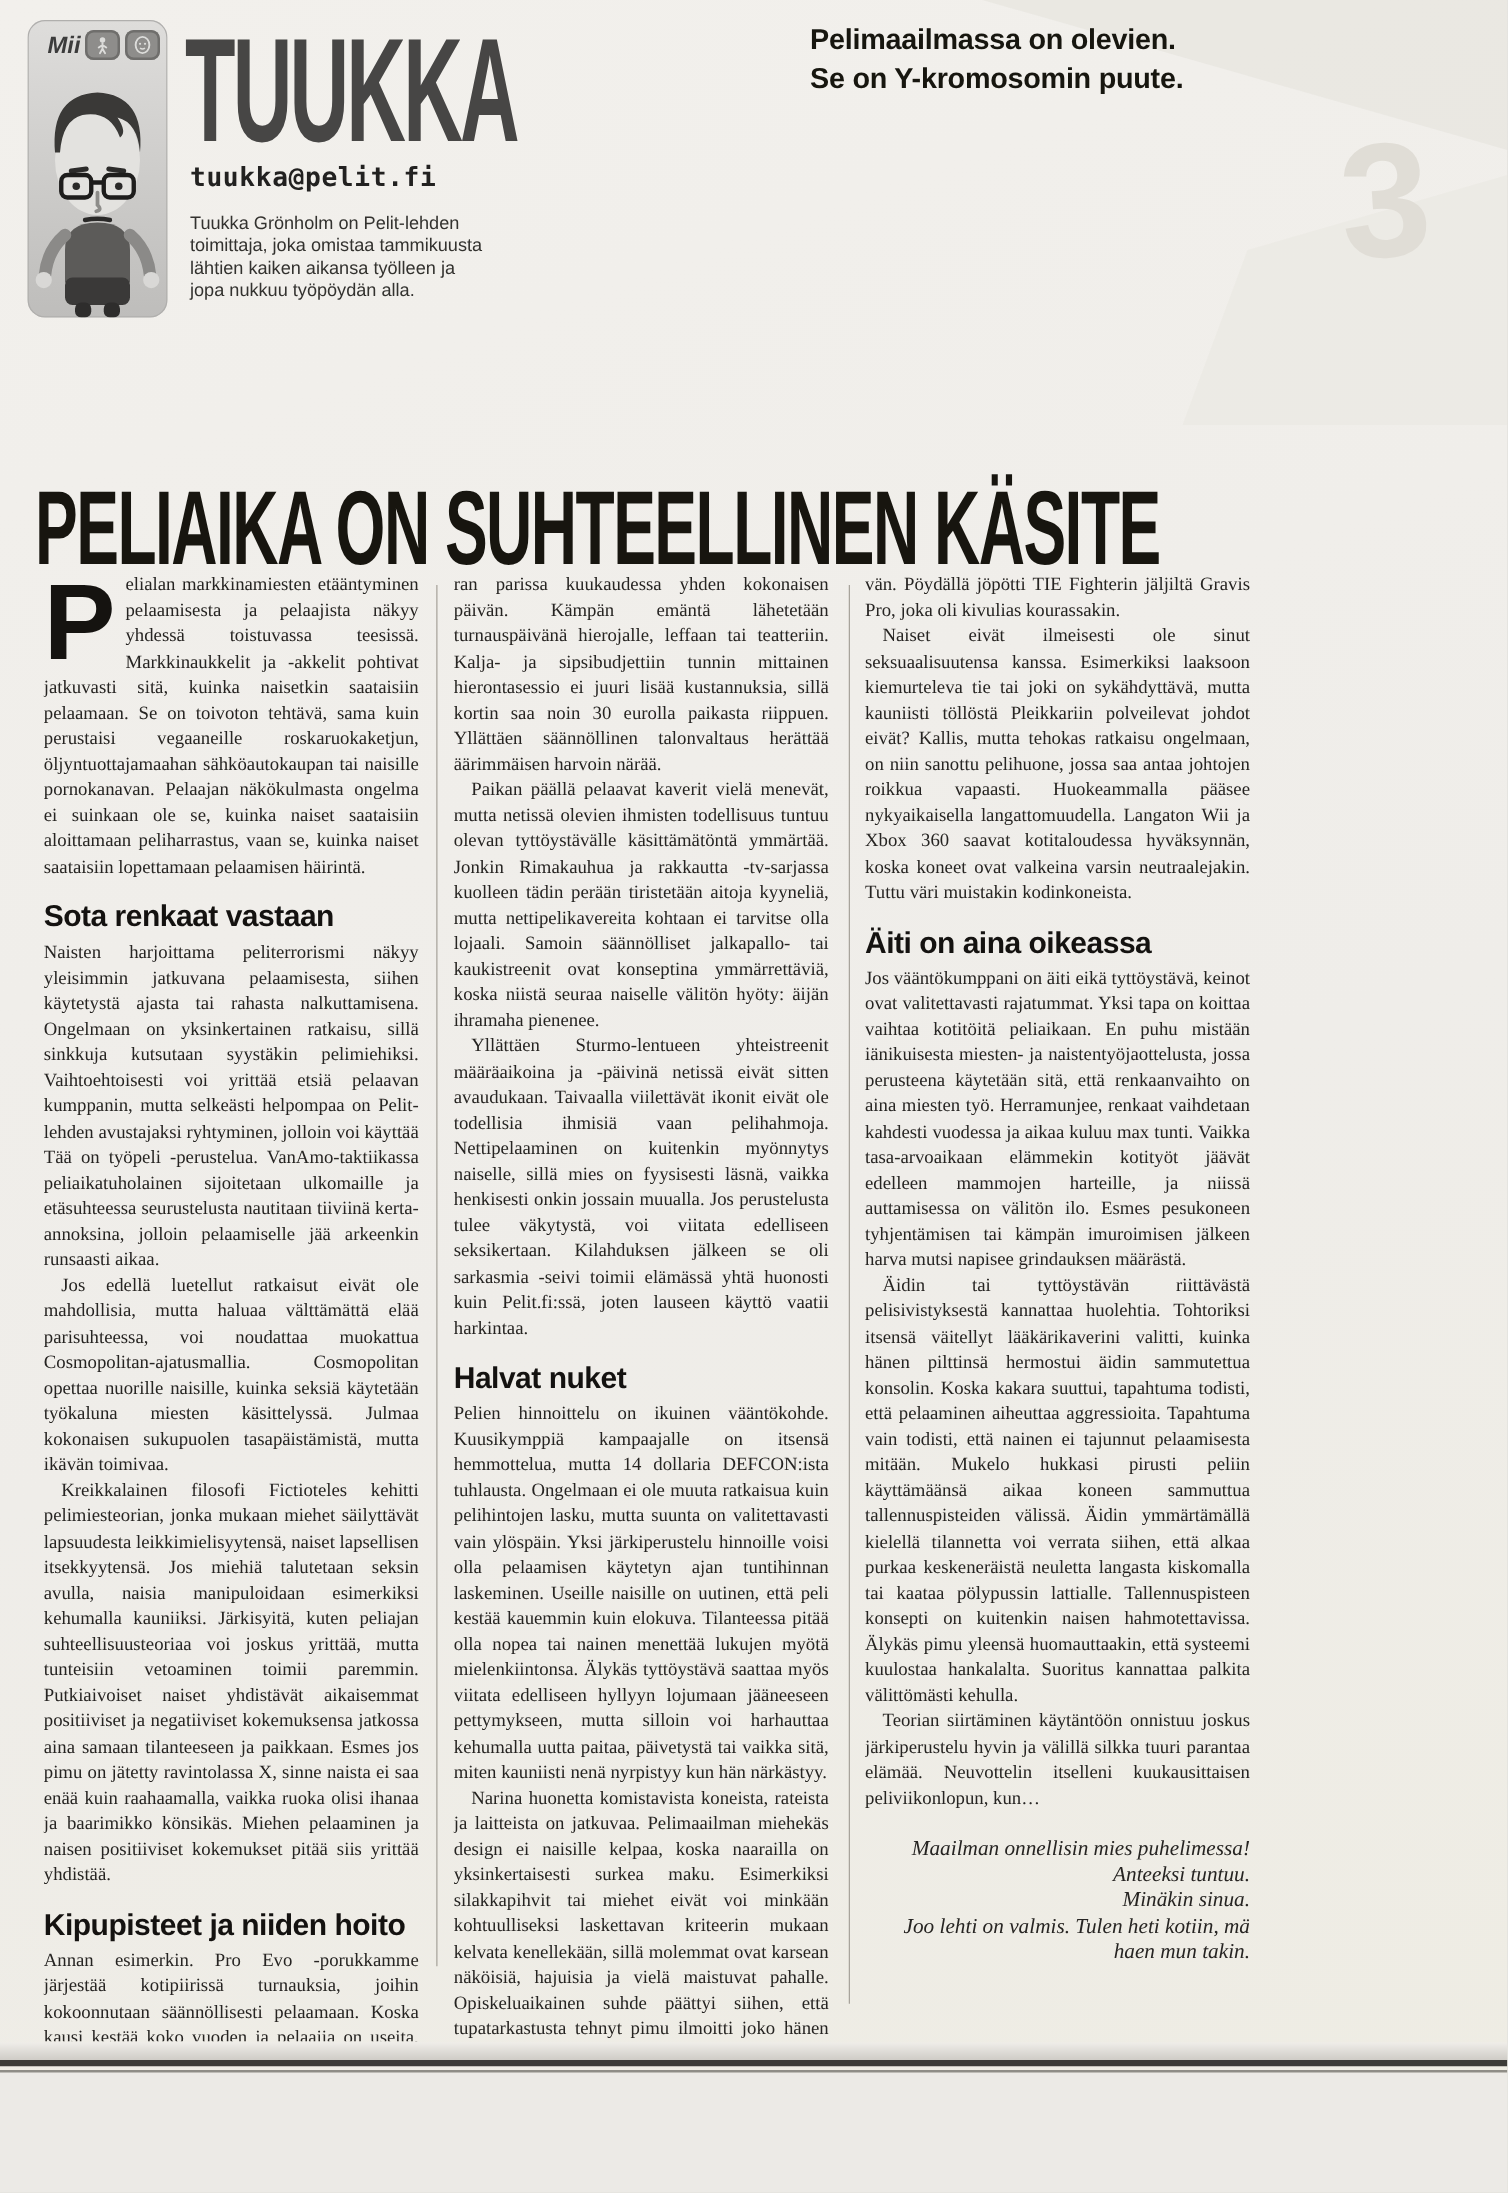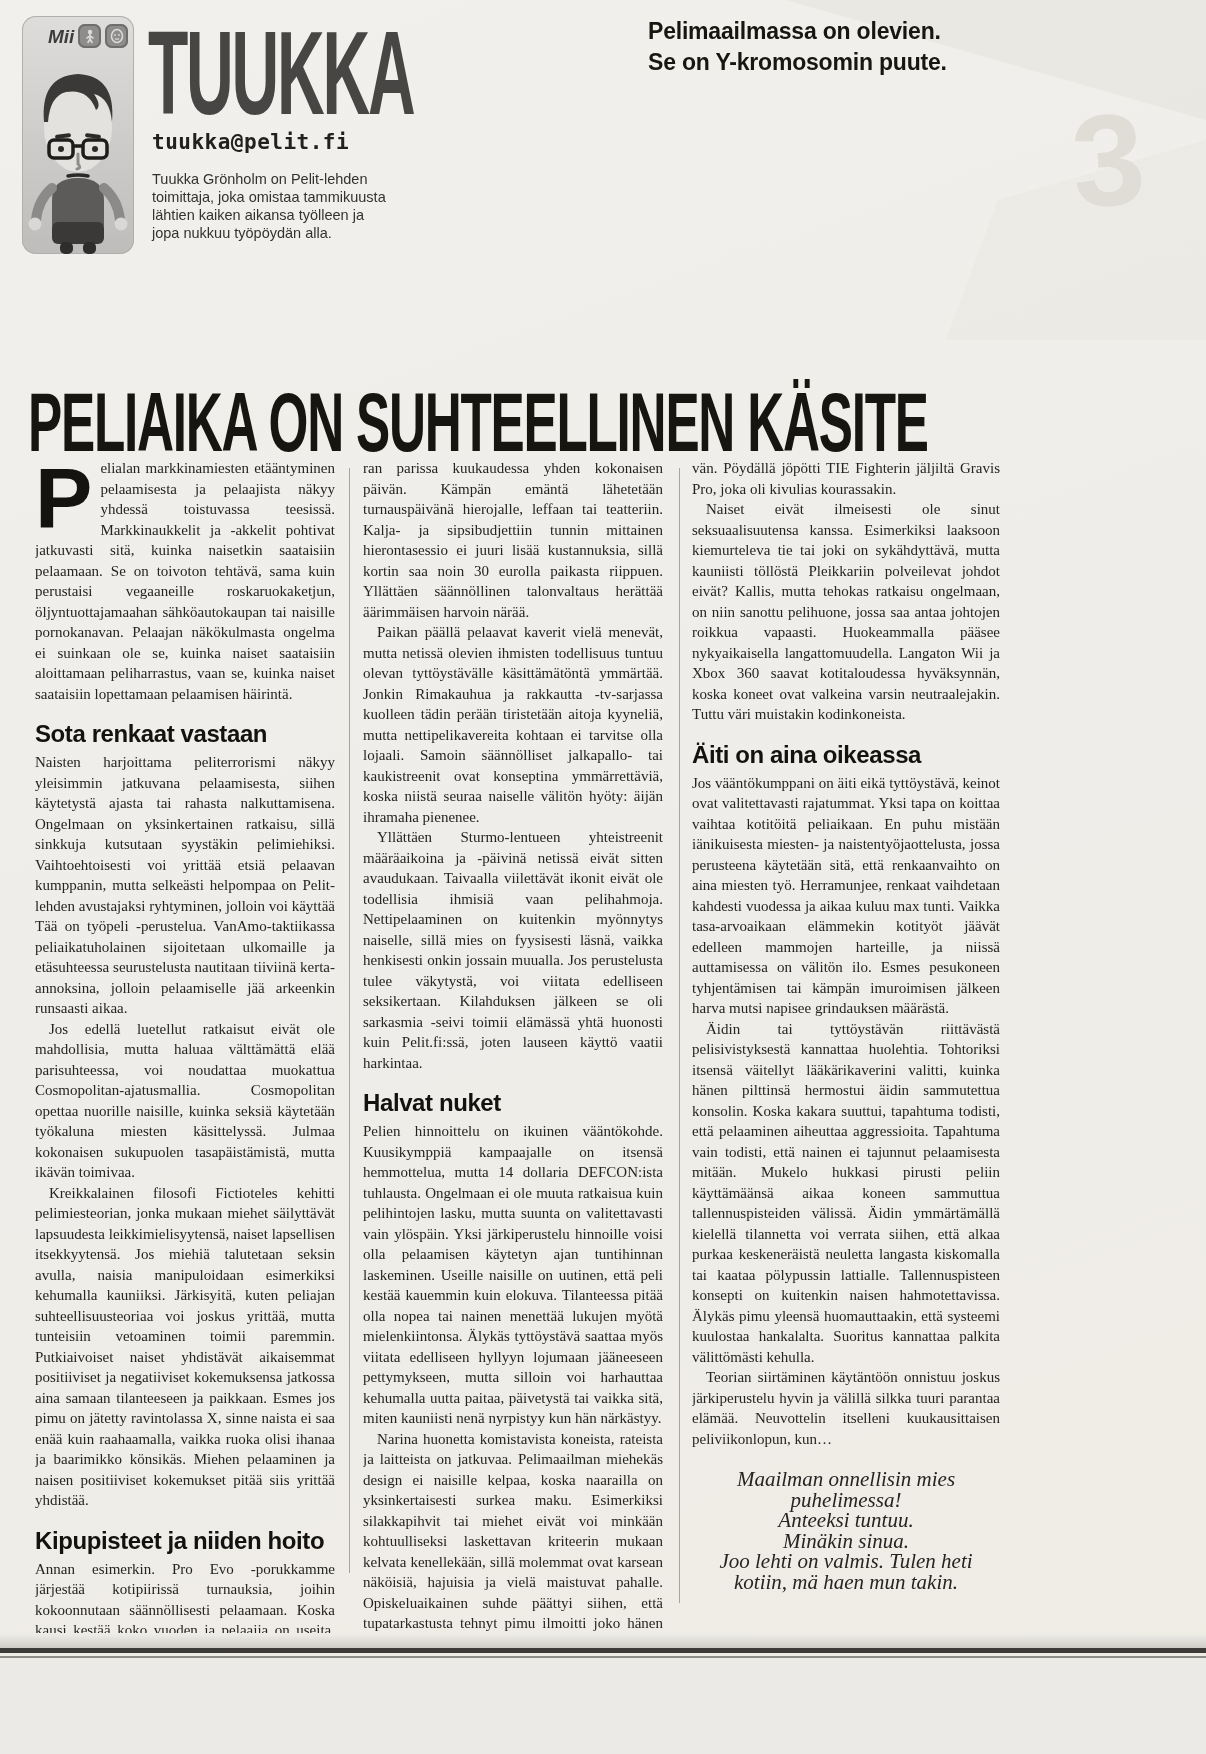--- a/index.html
+++ b/index.html
@@ -14,21 +14,21 @@
   .ghost-wedge { position:absolute; right:0; top:0; width:420px; height:120px;
     background:#e3e1db; clip-path:polygon(100% 0, 0 0, 100% 100%); opacity:.55; }
   .ghost-band { position:absolute; right:0; top:140px; width:260px; height:200px;
     background:#e9e7e1; clip-path:polygon(100% 0, 20% 30%, 0 100%, 100% 100%); opacity:.6; }
   .ghost-numeral { position:absolute; right:62px; top:95px; font:bold 130px/1 "Liberation Sans",sans-serif;
     color:#e0ddd6; transform:rotate(-4deg); }
   
   .mii-card { position:absolute; left:22px; top:16px; width:112px; height:238px;
     border-radius:14px; background:linear-gradient(#dedddb,#bebdbb);
     box-shadow:inset 0 0 0 1px #b0afad; }
-  .mii-top { position:absolute; left:24px; top:6px; right:6px; height:28px; display:flex; align-items:center; gap:4px; }
+  .mii-top { position:absolute; left:14px; top:6px; right:6px; height:28px; display:flex; align-items:center; gap:4px; }
   .mii-logo { font:italic bold 19px/1 "Liberation Sans",sans-serif; color:#3c3c3c; flex:1; padding-left:2px; }
   .mii-btn { width:28px; height:24px; border-radius:7px; background:#8e8d8b;
     box-shadow:inset 0 0 0 2px #6f6e6c; display:flex; align-items:center; justify-content:center; }
   .mii-avatar { position:absolute; left:0; top:34px; width:112px; height:204px; }
   
   .big-name { position:absolute; left:148px; top:14px; font:700 118px/1 "Liberation Sans",sans-serif;
     color:#474645; letter-spacing:-4px; transform:scaleX(0.56); transform-origin:left top; white-space:nowrap; }
   .email { position:absolute; left:152px; top:132px; font:bold 21px/1 "DejaVu Sans Mono",monospace;
     color:#222120; letter-spacing:0.5px; }
   .bio { position:absolute; left:152px; top:170px; width:238px;
@@ -41,21 +41,21 @@
     color:#17150f; letter-spacing:-2px; transform:scaleX(0.61); transform-origin:left top; white-space:nowrap; }
   
   .col { position:absolute; top:458px; height:1175px; overflow:hidden; }
   .col-1 { left:35px;  width:300px; }
   .col-2 { left:363px; width:300px; }
   .col-3 { left:692px; width:308px; }
   .col p { margin:0; text-align:justify; font:15px/20.5px "Liberation Serif",serif; color:#262422; }
   .col p.indent { text-indent:14px; }
   .col h2 { margin:17px 0 5px 0; font:bold 24px/26px "Liberation Sans",sans-serif;
     color:#141210; letter-spacing:-0.4px; }
-  .col p.dialogue { text-align:center; font-style:italic; font-size:21px; }
+  .col p.dialogue { text-align:right; font-style:italic; font-size:17px; }
   .col p.dialogue.first { margin-top:20px; }
   .dropcap { float:left; font:bold 86px/72px "Liberation Sans",sans-serif; color:#151310;
     padding:4px 8px 0 0; }
   .colrule { position:absolute; width:1px; background:#a8a49c; }
   .rule-1 { left:349px; top:468px; height:1105px; }
   .rule-2 { left:679px; top:468px; height:1135px; }
   
   .fold-band  { position:absolute; left:0; top:1634px; width:1206px; height:14px;
     background:linear-gradient(#efede9,#cfccc6); }
   .fold-line  { position:absolute; left:0; top:1648px; width:1206px; height:5px; background:#3c3b38; }

